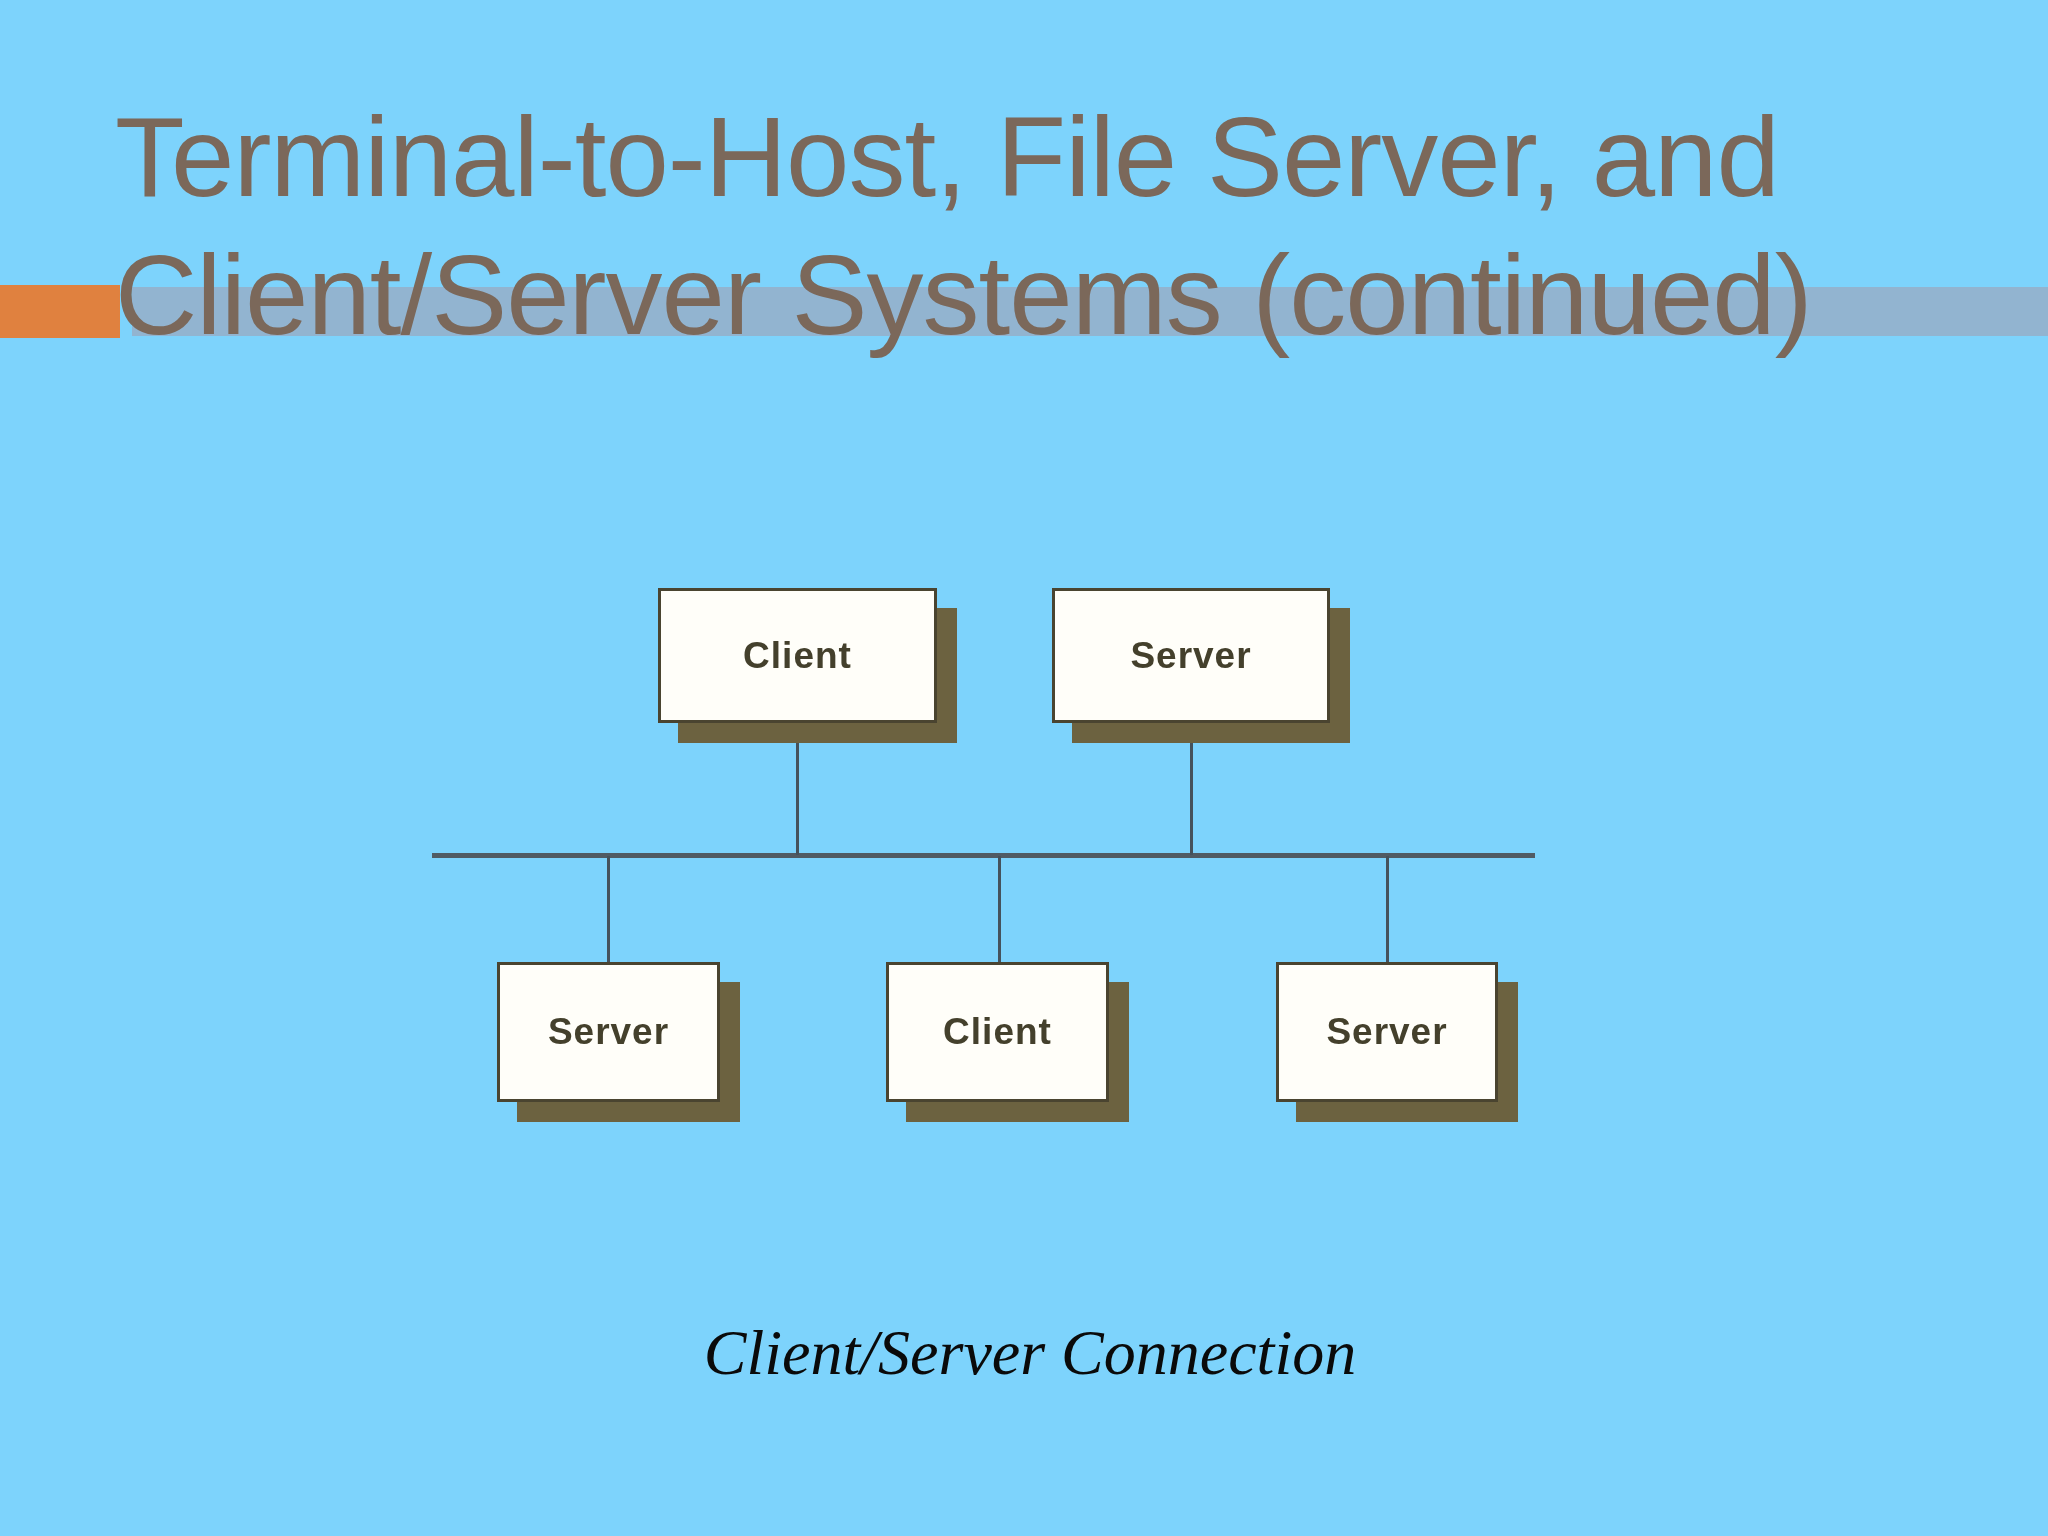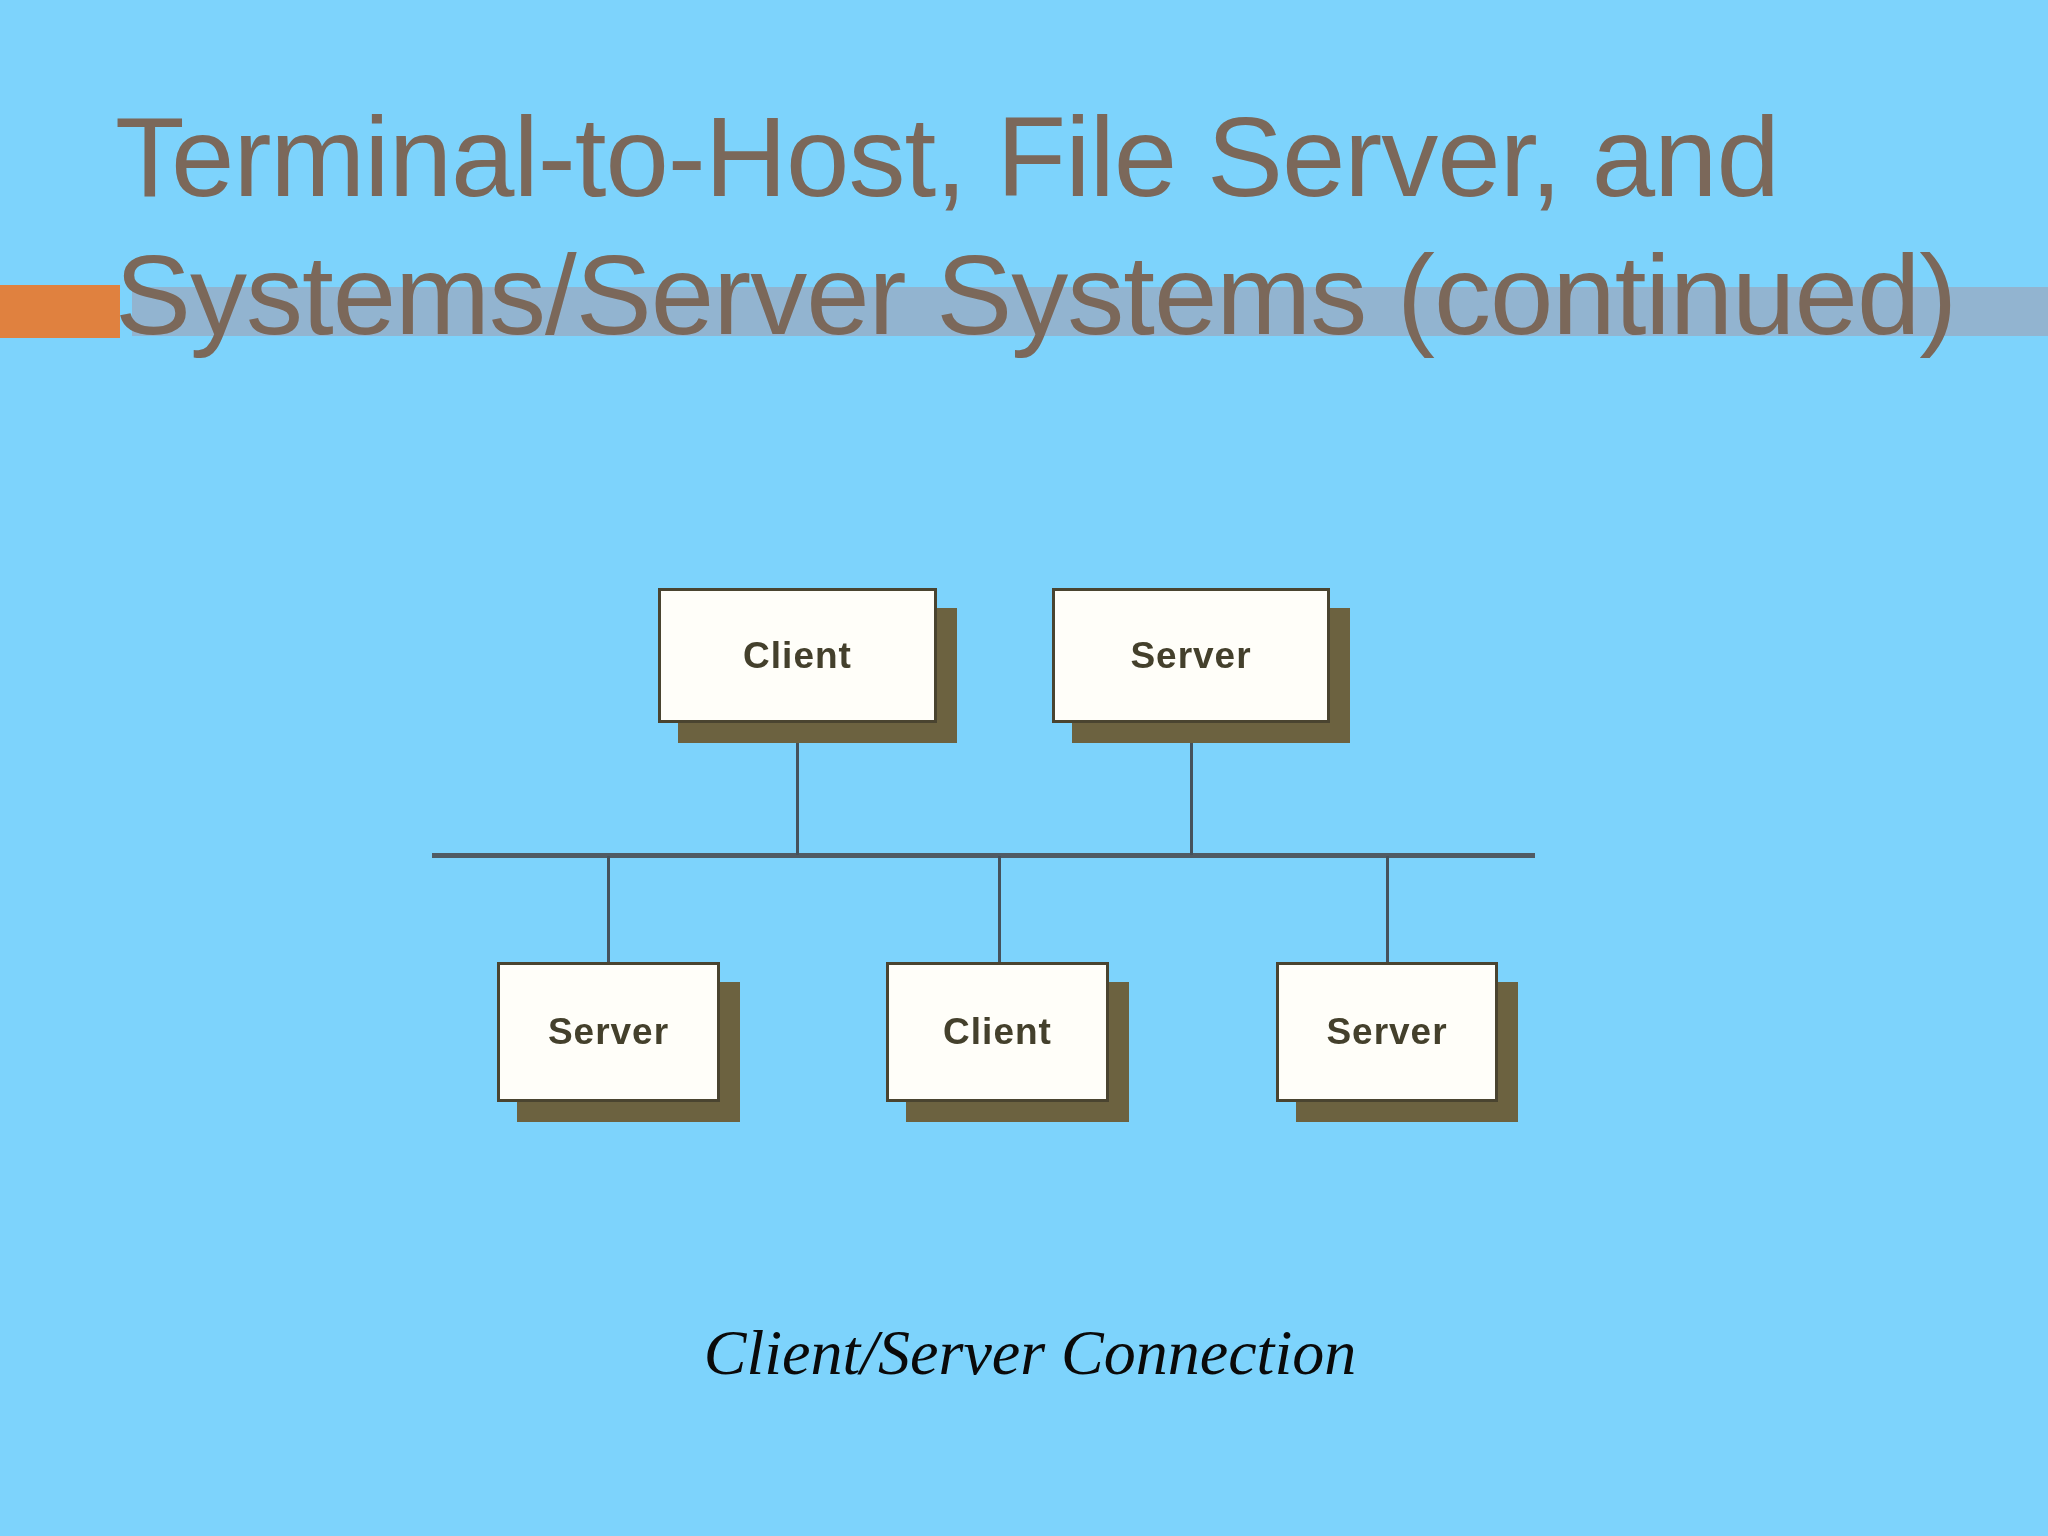--- a/index.html
+++ b/index.html
@@ -64,21 +64,21 @@
 </head>
 <body>
 
 <div class="slide">
 
   <div class="bar-orange"></div>
   <div class="bar-blue"></div>
 
   <div class="title">
     <div>Terminal-to-Host, File Server, and</div>
-    <div>Systems/Server Systems (continued)</div>
+    <div>Client/Server Systems (continued)</div>
   </div>
 
   <div class="diagram" id="diagram">
       <div class="bus" style="left: 432px; top: 853px; width: 1103px; height: 5px;"></div>
       <div class="connector" style="left: 796px; top: 740px; height: 115px;"></div>
       <div class="connector" style="left: 1190px; top: 740px; height: 115px;"></div>
       <div class="connector" style="left: 607px; top: 856px; height: 109px;"></div>
       <div class="connector" style="left: 998px; top: 856px; height: 109px;"></div>
       <div class="connector" style="left: 1386px; top: 856px; height: 109px;"></div>
       <div class="node-shadow" style="left: 678px; top: 608px; width: 279px; height: 135px;"></div>

